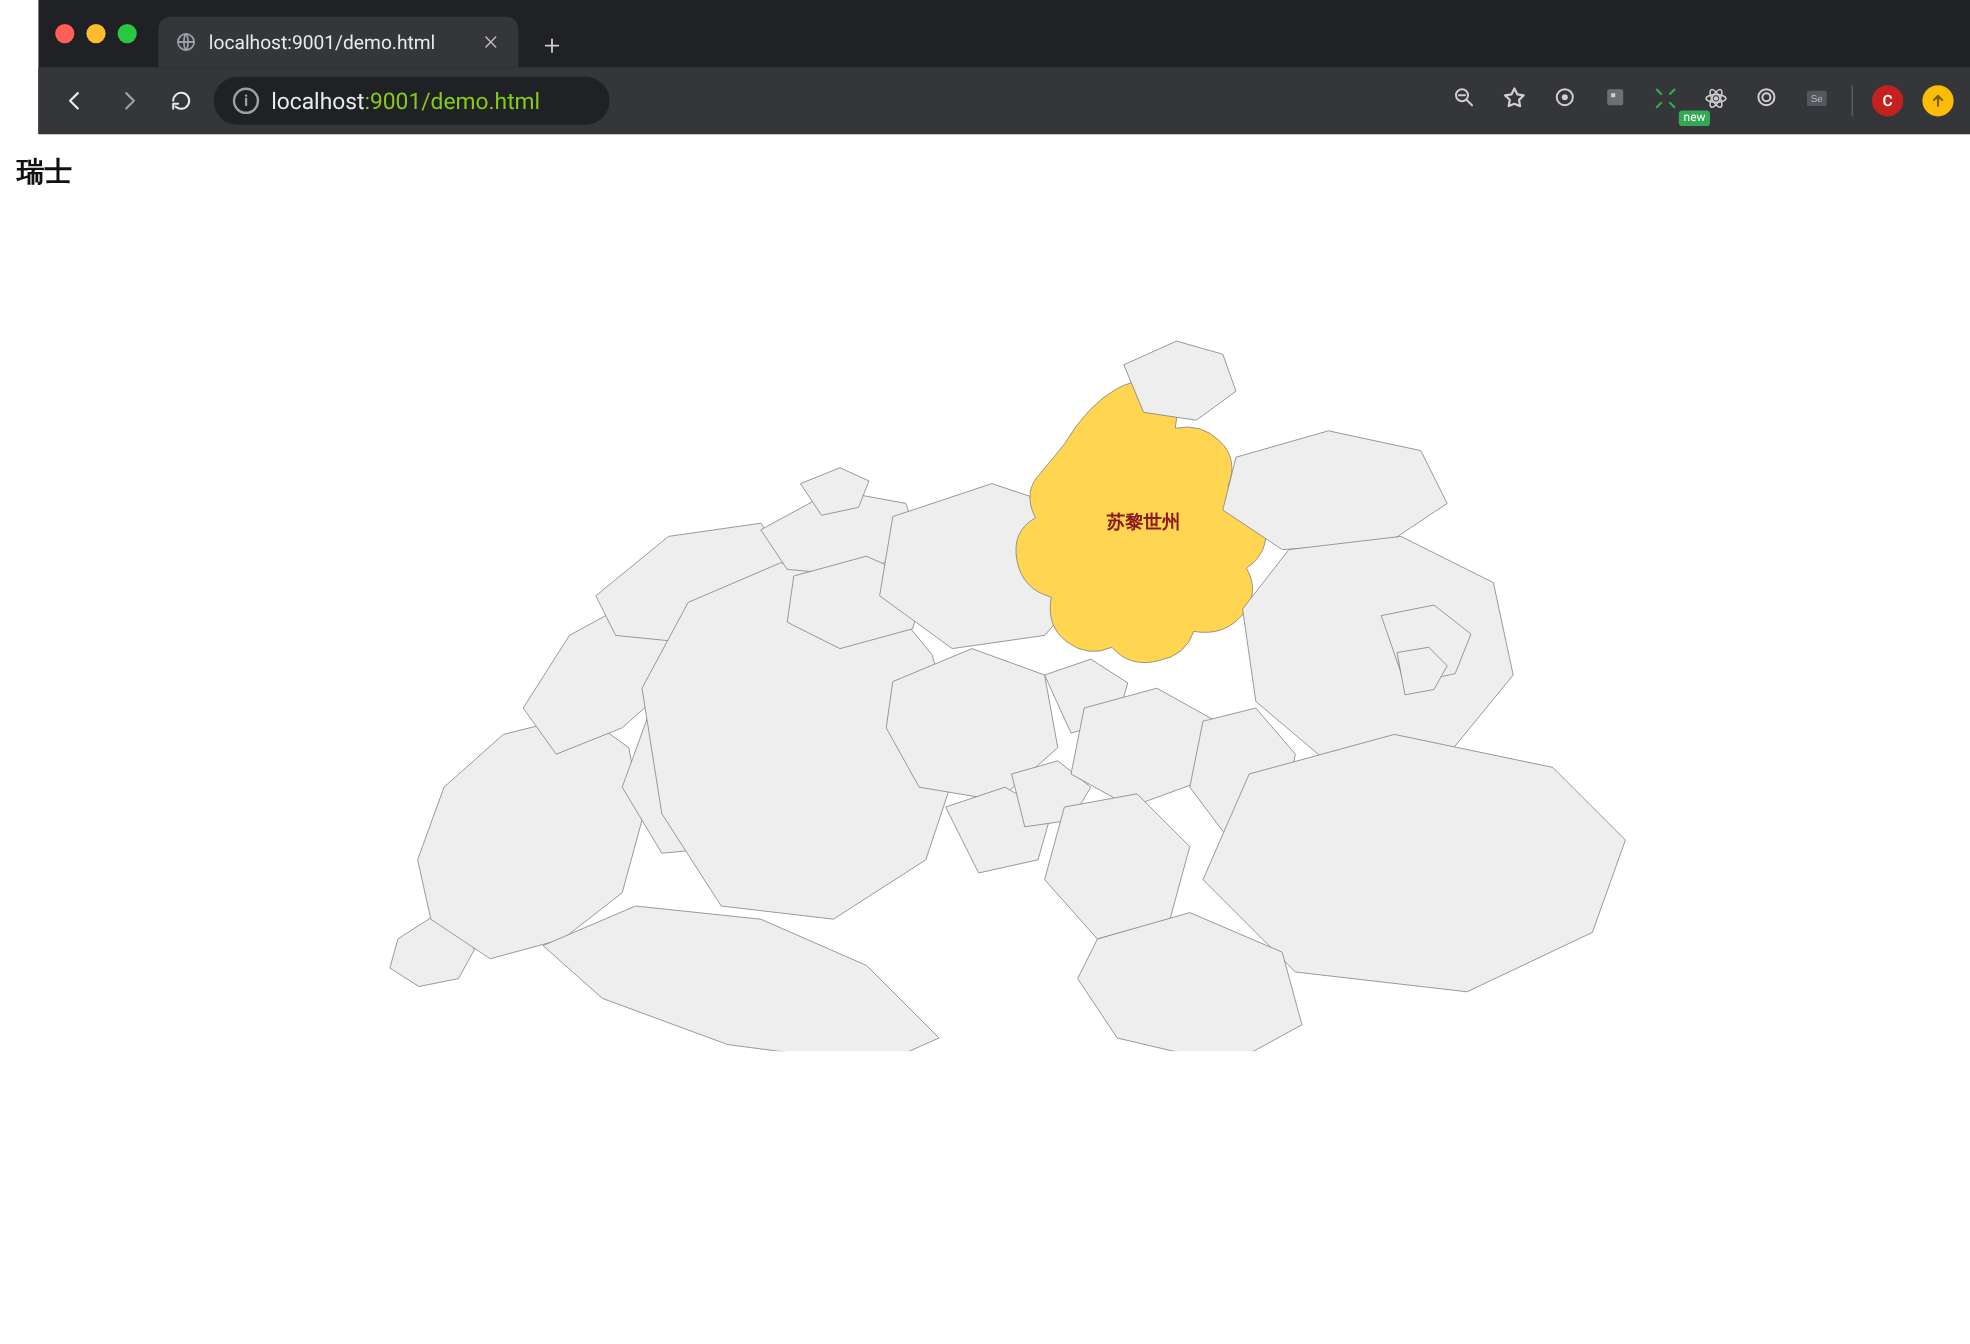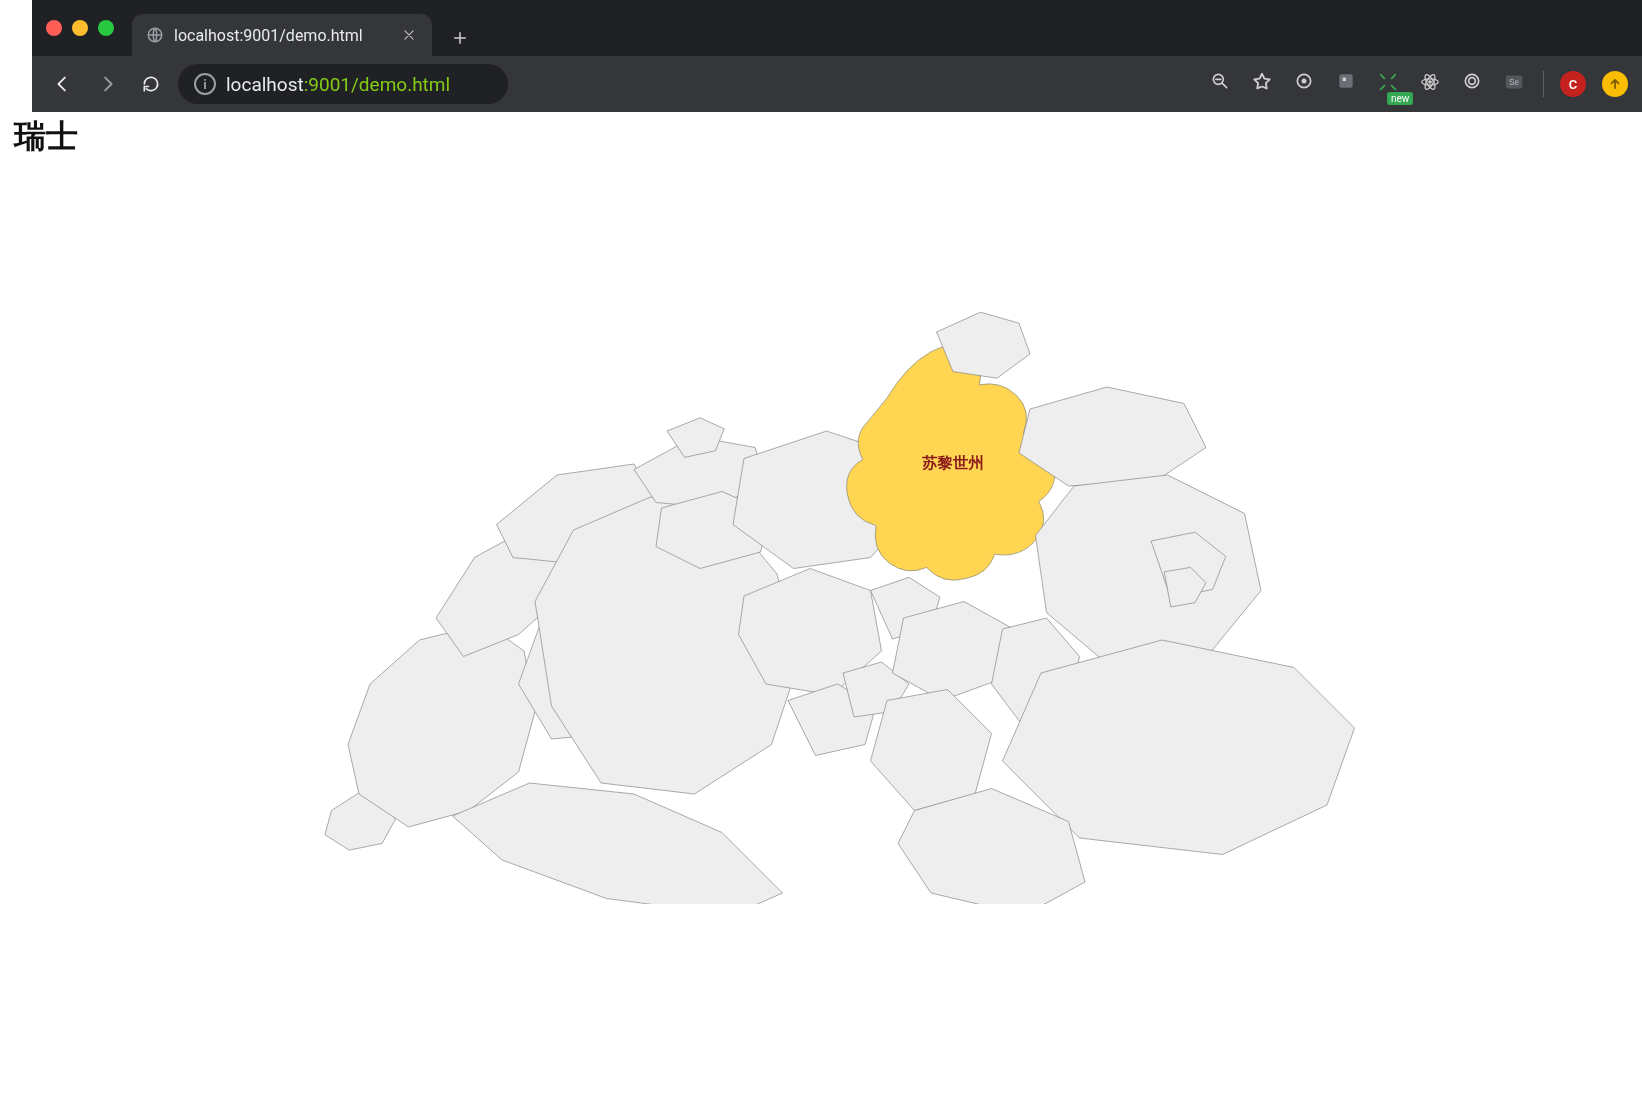--- a/index.html
+++ b/index.html
@@ -41,32 +41,32 @@
     color: #e8eaed; font-size: 19px;
   }
   .omnibox .info { width:22px; height:22px; border:2px solid #9aa0a6; border-radius:50%; display:flex; align-items:center; justify-content:center; color:#9aa0a6; font-size:13px; font-weight:700; }
   .omnibox .url .dim { color:#84cc16; }
   .toolbar .spacer { flex:1; }
 
   .ext { display:flex; align-items:center; gap:16px; }
   .ext .ico { width:26px; height:26px; display:flex; justify-content:center; color:#cfcfcf; position:relative; }
   .ext .sep { width:1px; height:26px; background:#5f6368; }
   .badge-new {
-    position:absolute; bottom:-8px; left:12px;
+    position:absolute; bottom:-8px; left:24px;
     background:#34a853; color:#fff; font-size:10px; padding:1px 4px; border-radius:3px;
   }
   .avatar { width:26px; height:26px; border-radius:50%; display:flex; align-items:center; justify-content:center; font-size:13px; font-weight:600; color:#fff; }
   .avatar.red { background:#c5221f; }
   .avatar.yellow { background:#fbbc04; }
 
   
   .page { position: relative; width: 100%; height: calc(100% - 112px); background:#fff; }
-  .page-title { position:absolute; top:3px; left:14px; font-size:32px; font-weight:700; color:#111; }
-
-  .map-wrap { position:absolute; inset:0; display:flex; align-items:flex-start; justify-content:center; padding-top:88px; }
+  .page-title { position:absolute; top:16px; left:14px; font-size:23px; font-weight:700; color:#111; }
+
+  .map-wrap { position:absolute; inset:0; display:flex; align-items:flex-start; justify-content:center; padding-top:60px; }
   svg.map { width: 1100px; height: auto; }
   .canton { fill:#eeeeee; stroke:#808080; stroke-width:0.6; }
   .canton.hl { fill:#ffd552; }
   .canton-label {
     font-size:14px; font-weight:700; fill:#8b1a1a; text-anchor:middle; dominant-baseline:middle;
     paint-order: stroke; stroke:#ffd552; stroke-width:0;
   }
 </style>
 </head>
 <body>

